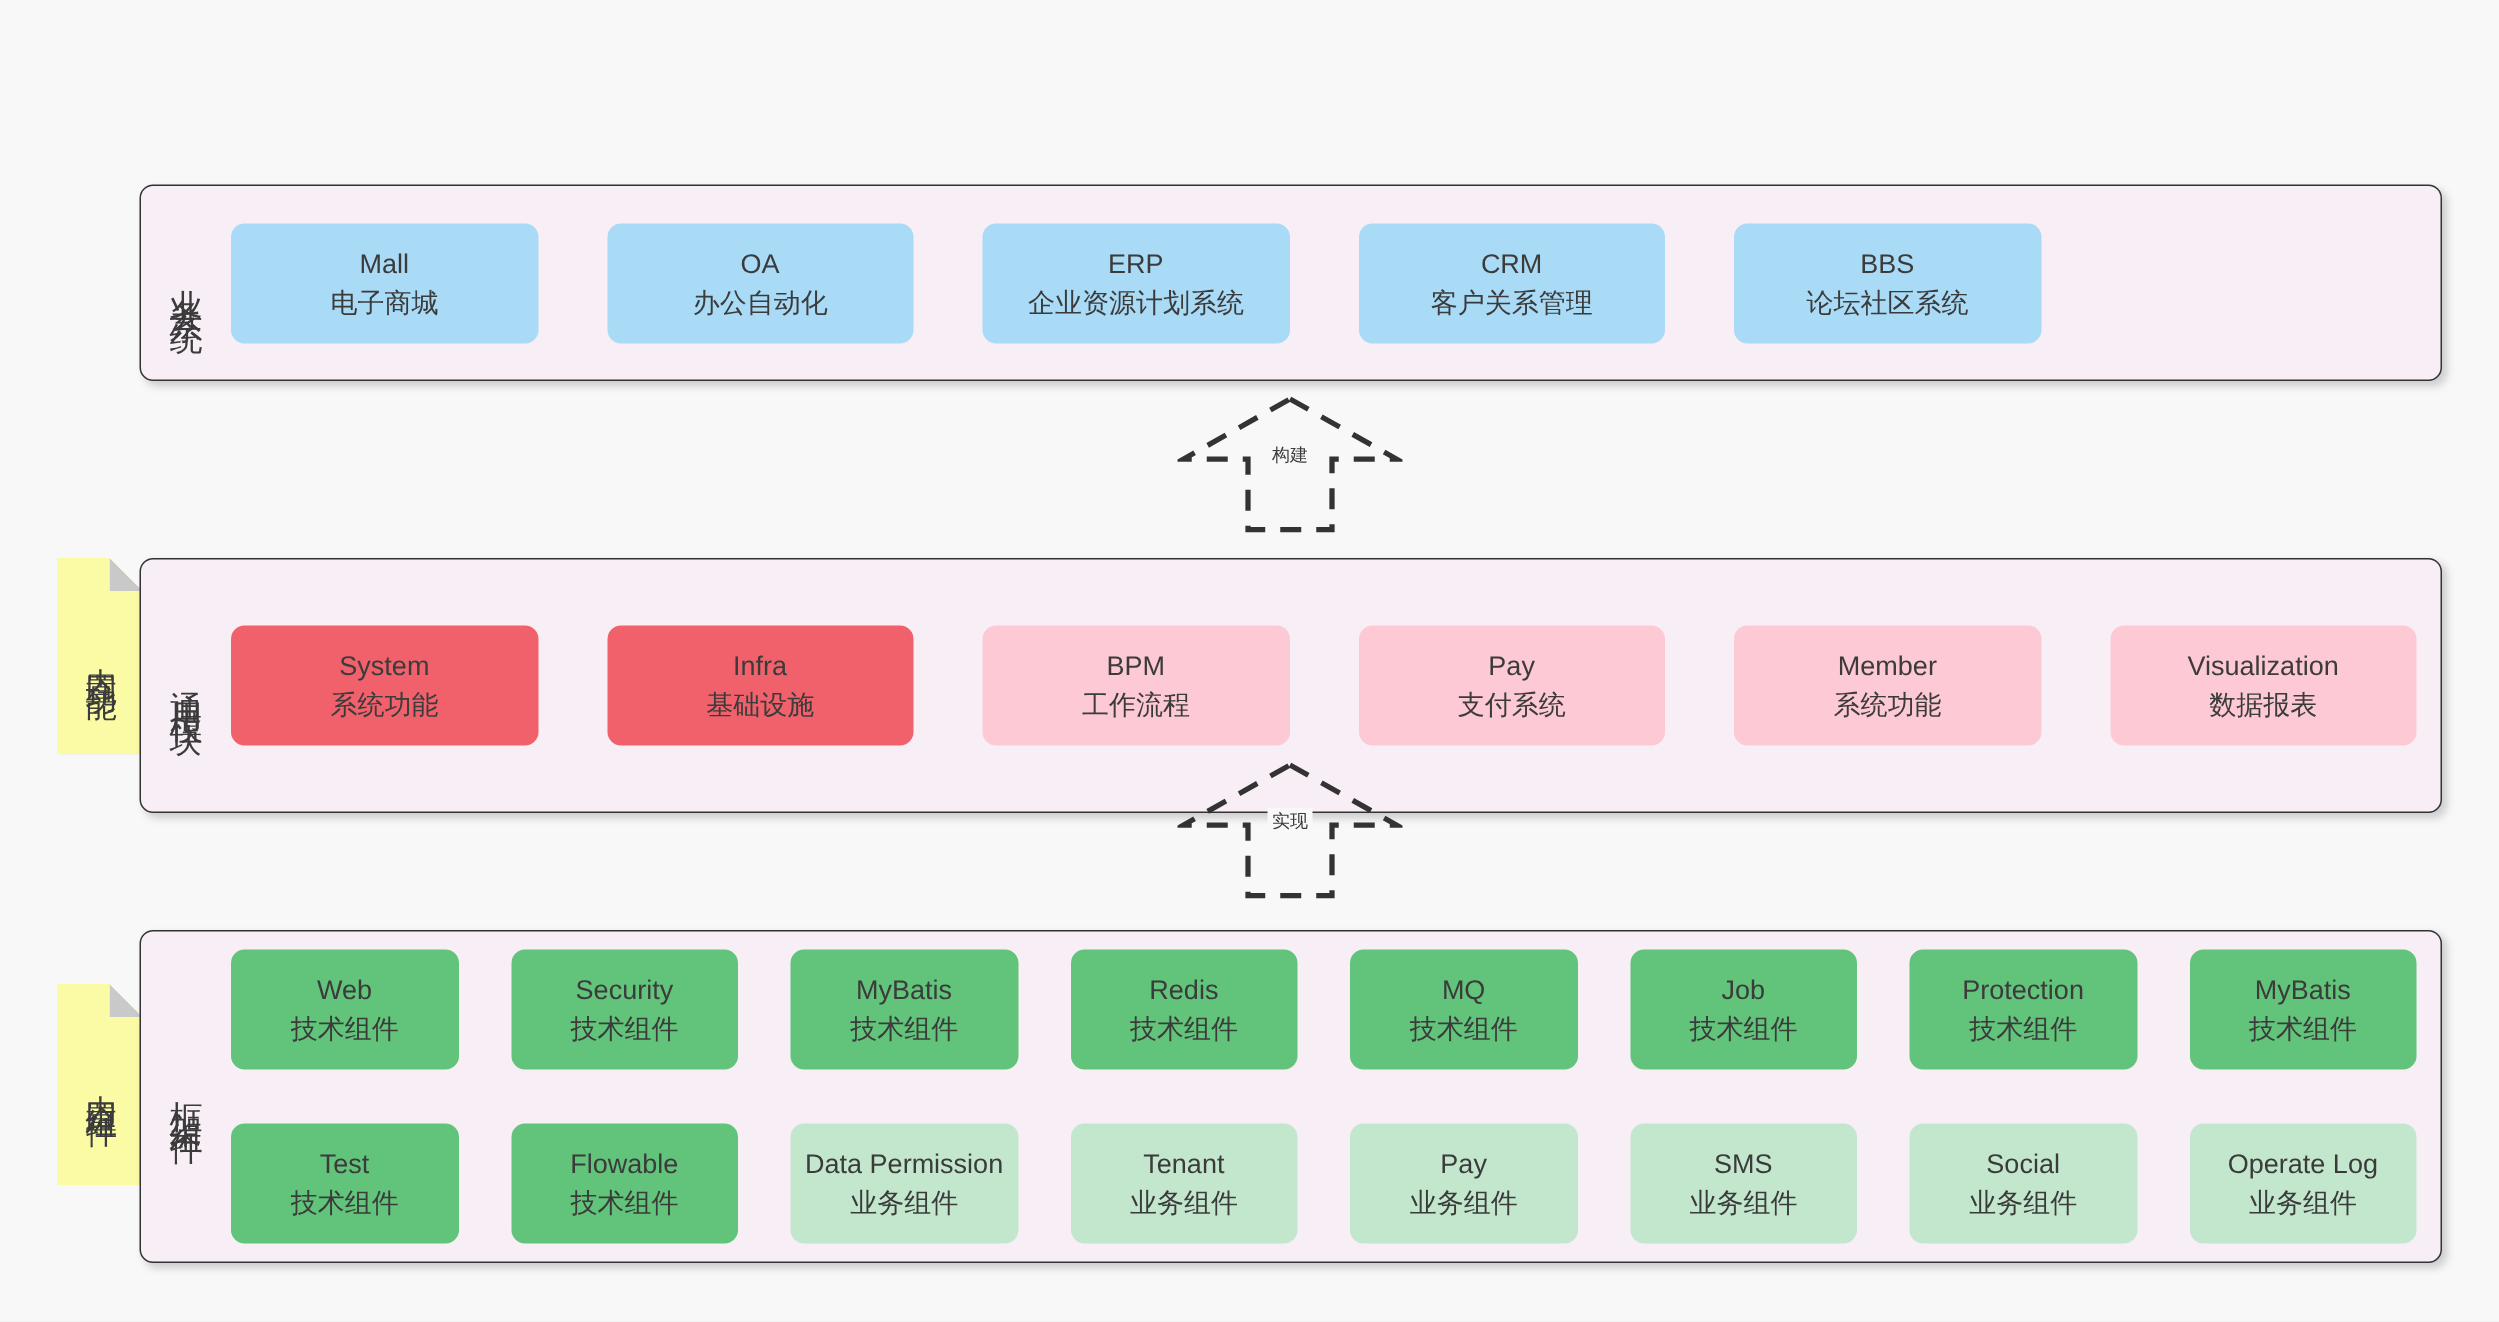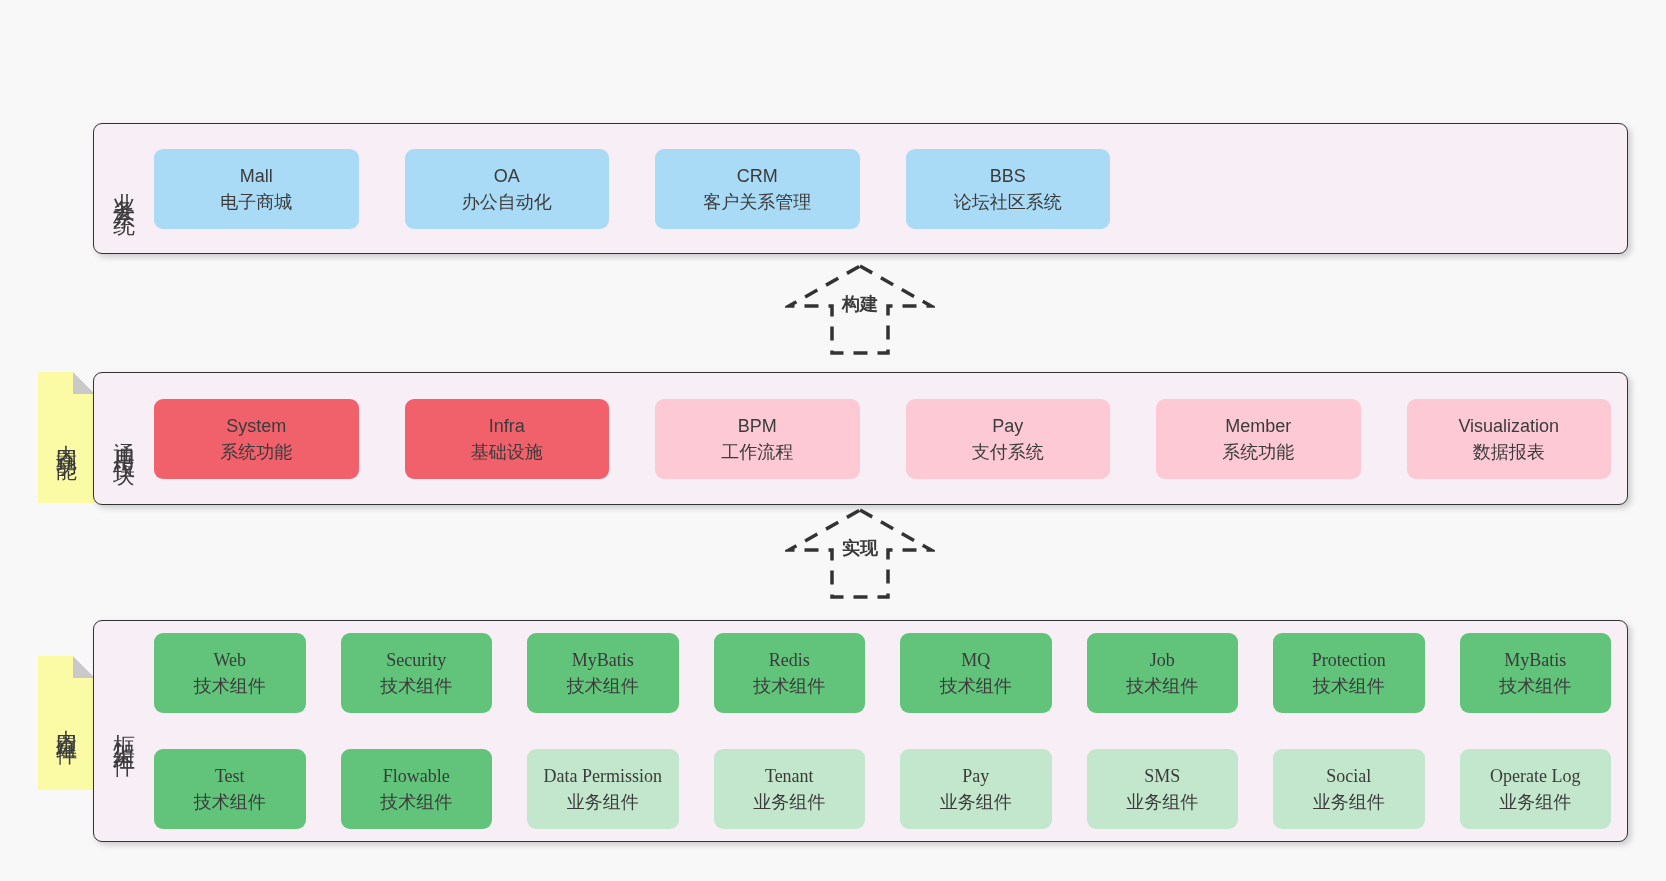--- a/index.html
+++ b/index.html
@@ -14,34 +14,34 @@
 
   .layer{
     position:absolute; left:93px; width:1535px;
     background:var(--container_bg);
     border:1.5px solid var(--border);
     border-radius:9px;
     box-shadow:3px 3px 6px rgba(0,0,0,.18);
     display:flex; z-index:2;
   }
   .layer-top{top:123px; height:131px;}
-  .layer-mid{top:372px; height:133px;}
+  .layer-mid{top:372px; height:170px;}
   .layer-bot{top:620px; height:222px;}
 
   .side-label{
     width:60px; flex:0 0 60px;
     display:flex; align-items:center; justify-content:center;
     writing-mode:vertical-rl; text-orientation:upright;
     font-size:22px; letter-spacing:7px; color:var(--text);
   }
   .boxes{
     flex:1; display:grid; align-content:center; padding-right:16px;
   }
   .boxes.cols6{grid-template-columns:repeat(6,1fr); gap:46px;}
-  .boxes.cols8{grid-template-columns:repeat(8,1fr); gap:36px 35px; font-family:Liberation Serif, serif;}
+  .boxes.cols8{grid-template-columns:repeat(8,1fr); gap:36px 35px; }
 
   .box{
     height:80px; border-radius:9px;
     display:flex; flex-direction:column; align-items:center; justify-content:center;
     font-size:18px; line-height:26px; color:var(--text); text-align:left;
     padding:0 6px;
   }
   .box.blue{background:var(--blue);}
   .box.red{background:var(--red);}
   .box.pink{background:var(--pink);}
@@ -71,21 +71,21 @@
   .arrow-1{top:262px;}
   .arrow-2{top:506px;}
   .arrow svg{position:absolute; inset:0;}
   .arrow svg polygon{
     fill:none; stroke:var(--border); stroke-width:3.5;
     stroke-dasharray:14 10;
   }
   .arrow-label{
     position:absolute; left:50%; top:44%; transform:translate(-50%,-50%);
     background:var(--page_bg); padding:1px 3px;
-    font-size:18px; color:var(--text); white-space:nowrap;font-weight:bold;
+    font-size:12px; color:var(--text); white-space:nowrap;
   }
 </style>
 </head>
 <body>
 
 <div id="page">
 
   <div class="tab tab-mid">
     <div class="fold"></div>
     <span>内置功能</span>
@@ -98,20 +98,24 @@
   <div class="layer layer-top">
     <div class="side-label">业务系统</div>
     <div class="boxes cols6">
         <div class="box blue">
           <div>Mall</div>
           <div>电子商城</div>
         </div>
         <div class="box blue">
           <div>OA</div>
           <div>办公自动化</div>
+        </div>
+        <div class="box blue">
+          <div>ERP</div>
+          <div>企业资源计划系统</div>
         </div>
         <div class="box blue">
           <div>CRM</div>
           <div>客户关系管理</div>
         </div>
         <div class="box blue">
           <div>BBS</div>
           <div>论坛社区系统</div>
         </div>
       </div>

